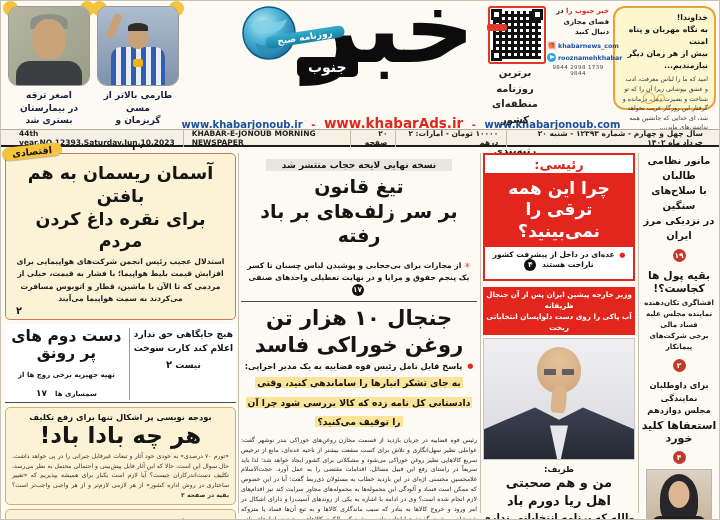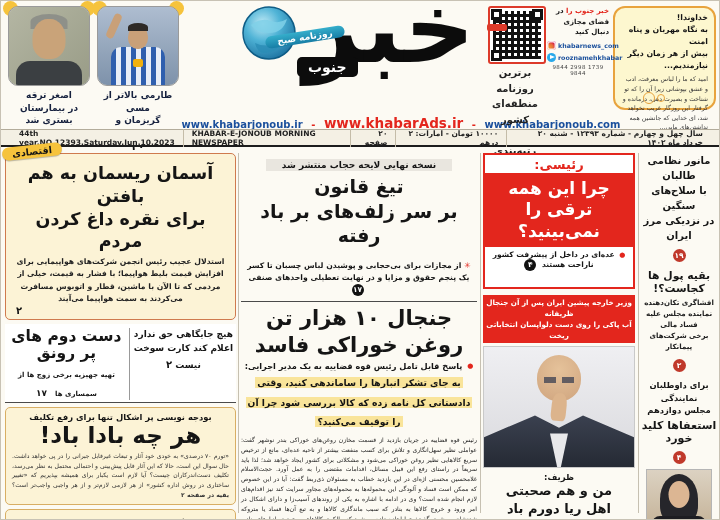--- a/index.html
+++ b/index.html
@@ -124,21 +124,21 @@
   .bullet{color:#e3261d;font-size:7px;vertical-align:middle;margin-left:2px;}
   .oil-sh{font-size:9.2px;font-weight:bold;line-height:1.7;margin-top:2px;background:#f9e49a;display:inline;padding:0 2px;
           -webkit-box-decoration-break:clone;box-decoration-break:clone;}
   .oil-b{font-size:6.1px;text-align:justify;line-height:1.62;margin-top:5px;color:#1d1d1d;}
 
   
   .rcol{left:482px;top:152px;width:152px;}
   .raisi{border:2.5px solid #e3261d;background:#fff;box-sizing:border-box;}
   .ra-l{color:#e3261d;font-size:13px;font-weight:bold;text-align:center;padding:2px 0 1px;}
   .ra-h{background:#e3261d;color:#fff;font-size:17px;font-weight:bold;text-align:center;line-height:1.25;padding:5px 2px;}
-  .ra-s{font-size:7.5px;font-weight:bold;text-align:center;padding:3px 1px 16px;}
+  .ra-s{font-size:7.5px;font-weight:bold;text-align:center;padding:3px 1px 8px;}
   .zstrip{margin-top:6px;background:#e3261d;color:#fff;font-size:7.2px;font-weight:bold;text-align:center;line-height:1.55;padding:2px 1px;}
   .zphoto{margin-top:3px;height:120px;position:relative;overflow:hidden;border:1px solid #c9c9c9;
           background:linear-gradient(#efeff2,#d9d9dd);}
   .z-head{position:absolute;top:8px;left:50%;transform:translateX(-50%);width:44px;height:46px;border-radius:50% 50% 46% 46%;
           background:radial-gradient(circle at 50% 32%,#e5c29a,#cfa47e);}
   .z-glass{position:absolute;top:30px;left:50%;transform:translateX(-50%);width:30px;height:6px;opacity:.85;
            background:linear-gradient(90deg,#4d4d58 0 12px,transparent 12px 18px,#4d4d58 18px 30px);}
   .z-hands{position:absolute;top:46px;left:50%;transform:translateX(-50%) rotate(6deg);width:15px;height:28px;
            background:#dcb48c;border-radius:42% 42% 22% 22%;z-index:2;}
   .z-suit{position:absolute;bottom:0;left:0;right:0;height:52px;background:linear-gradient(#3b4150,#252a34);

